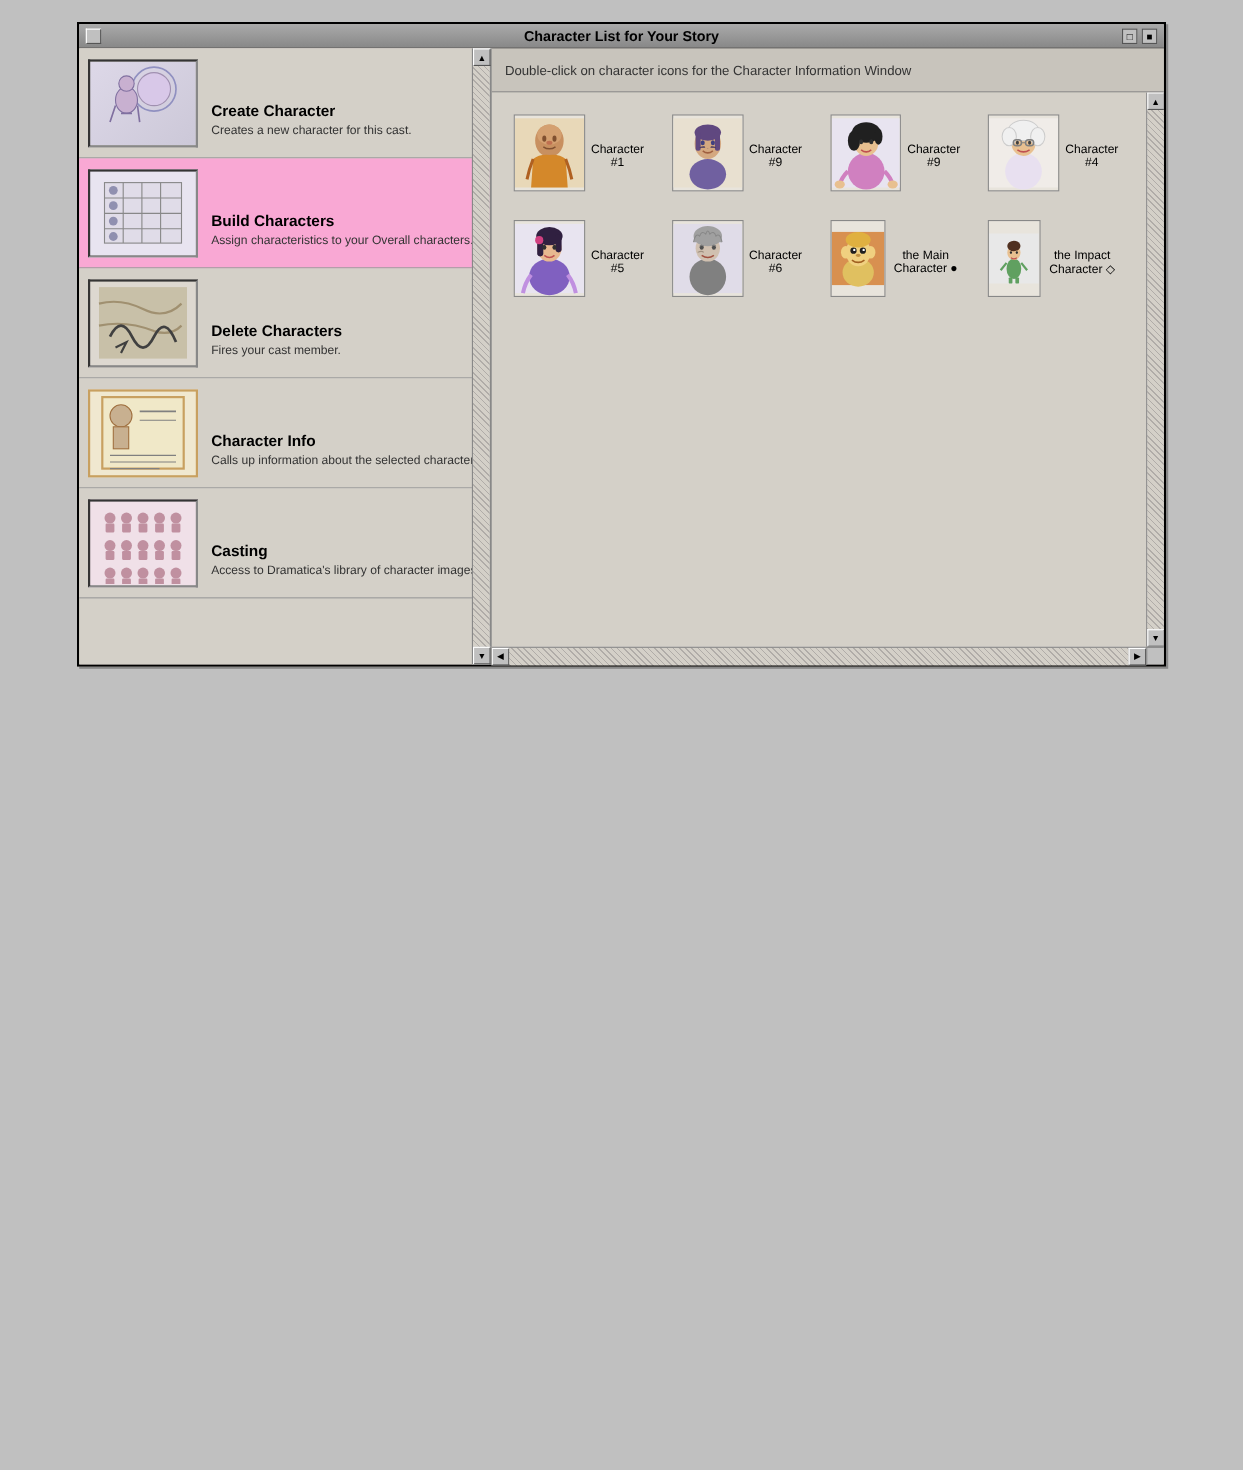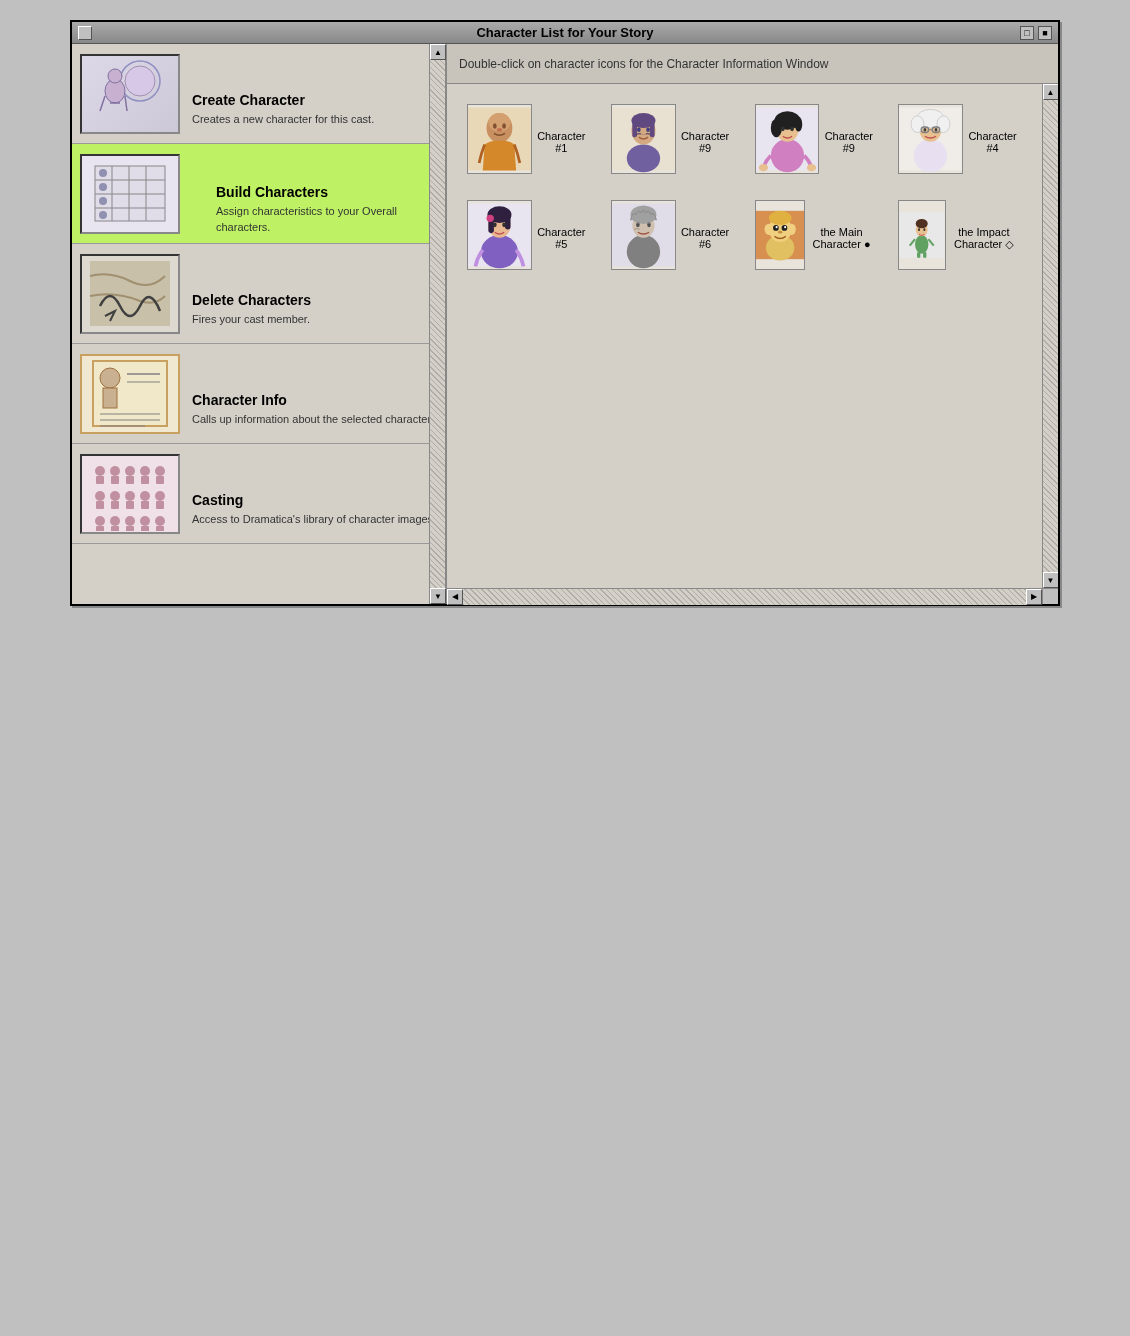--- a/index.html
+++ b/index.html
@@ -89,22 +89,21 @@
       display: flex;
       align-items: center;
       border-bottom: 1px solid #999;
       padding: 8px;
       cursor: pointer;
       background: #d4d0c8;
       min-height: 100px;
     }
 
     .sidebar-item.active {
-      background: #bef264;
-      gap: 24px;
+      background: #f9a8d4;
     }
 
     .sidebar-icon {
       width: 100px;
       height: 80px;
       border: 2px inset #888;
       background: #e8e4dc;
       margin-right: 12px;
       flex-shrink: 0;
       display: flex;

